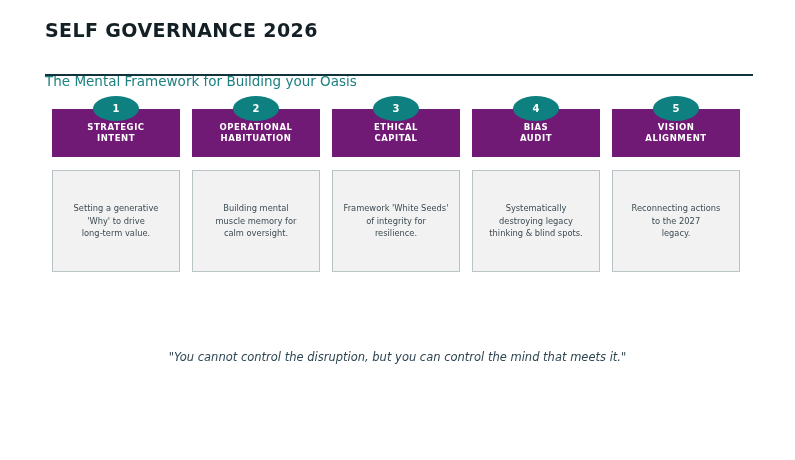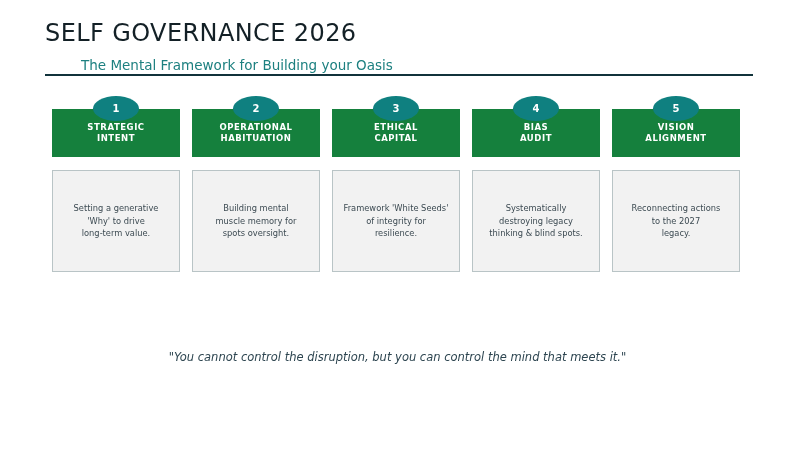--- a/index.html
+++ b/index.html
@@ -19,35 +19,34 @@
     width: 795px;
     height: 460px;
     background: #ffffff;
   }
 
   
   .title {
     position: absolute;
     left: 45px;
     top: 19px;
-    font-size: 24px;
-    font-weight: normal;
+    font-size: 19px;
+    font-weight: bold;
     letter-spacing: 0.4px;
     color: #132026;
     white-space: nowrap;
   }
   .subtitle {
     position: absolute;
     left: 45px;
-    top: 57px;
+    top: 73px;
     font-size: 13.5px;
     font-weight: normal;
     color: #1d8080;
     white-space: nowrap;
-    margin-left: 36px;
   }
   .divider {
     position: absolute;
     left: 45px;
     top: 74px;
     width: 708px;
     height: 2px;
     background: #11333b;
   }
 
@@ -82,21 +81,21 @@
     justify-content: center;
     z-index: 3;
     line-height: 1;
   }
   .card-header {
     position: absolute;
     left: 0;
     top: 13px;
     width: 128px;
     height: 48px;
-    background: #15803d;
+    background: #701a75;
     z-index: 2;
     display: flex;
     align-items: center;
     justify-content: center;
     text-align: center;
     box-sizing: border-box;
     padding: 0 4px;
   }
   .card-header-text {
     color: #ffffff;
@@ -167,21 +166,21 @@
 
     <div class="card">
       <div class="card-badge">2</div>
       <div class="card-header">
         <div class="card-header-text">OPERATIONAL
 HABITUATION</div>
       </div>
       <div class="card-body">
         <div class="card-body-text">Building mental
 muscle memory for
-spots oversight.</div>
+calm oversight.</div>
       </div>
     </div>
 
     <div class="card">
       <div class="card-badge">3</div>
       <div class="card-header">
         <div class="card-header-text">ETHICAL
 CAPITAL</div>
       </div>
       <div class="card-body">

